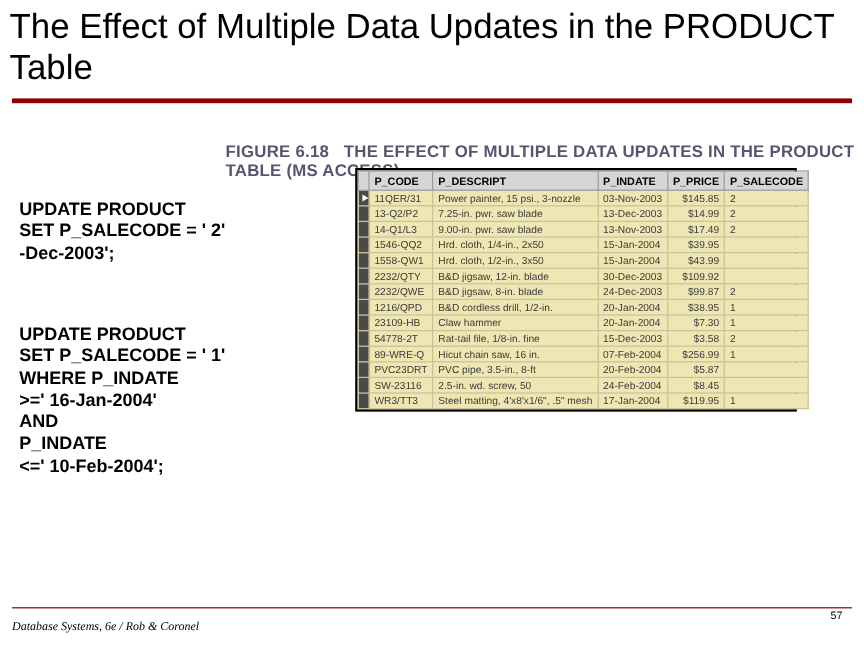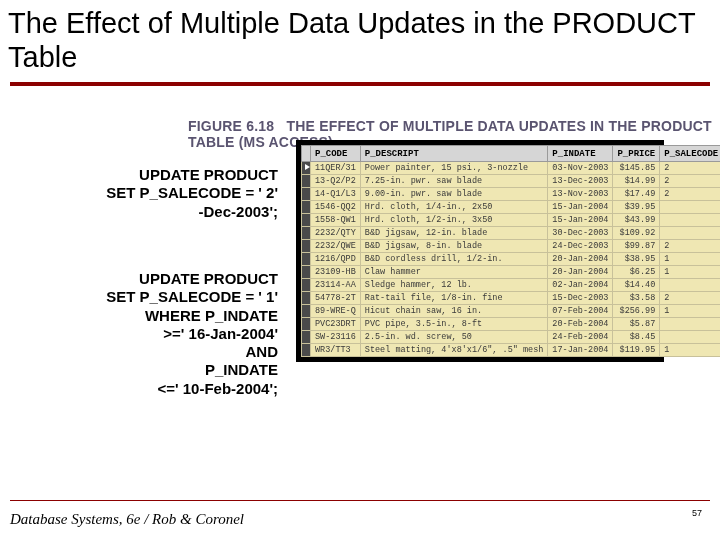--- a/index.html
+++ b/index.html
@@ -3,38 +3,38 @@
 <meta charset="utf-8">
 <style>
   * { margin: 0; padding: 0; box-sizing: border-box; }
   html, body { width: 720px; height: 540px; background: #fff; font-family: Verdana, Arial, sans-serif; }
   .slide { position: relative; width: 720px; height: 540px; padding: 0; }
   .title { font-size: 29px; font-weight: 400; color: #000; padding: 6px 8px 0 8px; line-height: 1.18; font-family: Verdana, Arial, sans-serif; }
   .title-rule { margin: 8px 10px 0 10px; height: 4px; background: #8b0000; }
   .fig-caption { position: absolute; left: 188px; top: 118px; font-size: 14px; font-weight: 700; color: #5a5470; letter-spacing: 0.2px; }
   .fig-label { color: #5a5470; }
   .fig-rest { color: #5a5470; font-weight: 700; }
-  .sql-block { position: absolute; left: 16px; width: 262px; font-family: Verdana, Arial, sans-serif; font-weight: 700; font-size: 15px; line-height: 1.22; color: #000; text-align: right; }
+  .sql-block { position: absolute; left: 16px; width: 262px; font-family: Verdana, Arial, sans-serif; font-weight: 700; font-size: 15px; line-height: 1.22; color: #000; }
   .sql1 { top: 166px; }
   .sql2 { top: 270px; }
-  .table-wrap { position: absolute; left: 296px; top: 140px; width: 368px; border: 5px solid #000000; background: #efe7b3; font-family: Liberation Mono, monospace; }
+  .table-wrap { position: absolute; left: 296px; top: 140px; width: 368px; border: 2px solid #000000; background: #efe7b3; font-family: Liberation Sans, sans-serif; }
   table.product { border-collapse: collapse; width: 100%; }
   table.product th { background: #d6d6d6; color: #000; font-weight: 700; font-size: 9px; border: 1px solid #9a9a9a; padding: 2px 4px; text-align: left; height: 16px; }
   table.product td { background: #efe7b3; color: #3a3a3a; font-size: 8.5px; border: 1px solid #c8c19a; padding: 1px 4px; height: 13px; white-space: nowrap; }
   table.product td.sel { background: #4a4a4a; color: #fff; text-align: center; width: 12px; padding: 0; }
   table.product td.num { text-align: right; }
   .col-code { width: 58px; }
   .col-desc { width: 128px; }
   .col-indate { width: 66px; }
   .col-price { width: 48px; }
   .col-sale { width: 72px; }
   .sel-arrow { display: inline-block; width: 0; height: 0; border-top: 3px solid transparent; border-bottom: 3px solid transparent; border-left: 5px solid #fff; margin-left: 2px; }
   .footer { position: absolute; left: 10px; bottom: 12px; right: 10px; }
   .footer-rule { height: 1px; background: #8b0000; margin-bottom: 10px; }
-  .footer-text { font-style: italic; font-size: 15px; color: #000; font-family: Georgia, 'Times New Roman', serif; }
+  .footer-text { font-style: italic; font-size: 10px; color: #000; font-family: Georgia, 'Times New Roman', serif; }
   .page-num { position: absolute; right: 18px; bottom: 22px; font-size: 9px; color: #000; font-family: Verdana, Arial, sans-serif; }
 </style>
 </head>
 <body>
 
 <div class="slide">
   <div class="title">The Effect of Multiple Data Updates in the PRODUCT Table</div>
   <div class="title-rule"></div>
 
   <div class="fig-caption">
@@ -134,30 +134,22 @@
             <td>B&amp;D cordless drill, 1/2-in.</td>
             <td>20-Jan-2004</td>
             <td class="num">$38.95</td>
             <td>1</td>
           </tr>
           <tr>
             <td class="sel"></td>
             <td>23109-HB</td>
             <td>Claw hammer</td>
             <td>20-Jan-2004</td>
-            <td class="num">$6.25</td>
+            <td class="num">$7.30</td>
             <td>1</td>
-          </tr>
-          <tr>
-            <td class="sel"></td>
-            <td>23114-AA</td>
-            <td>Sledge hammer, 12 lb.</td>
-            <td>02-Jan-2004</td>
-            <td class="num">$14.40</td>
-            <td></td>
           </tr>
           <tr>
             <td class="sel"></td>
             <td>54778-2T</td>
             <td>Rat-tail file, 1/8-in. fine</td>
             <td>15-Dec-2003</td>
             <td class="num">$3.58</td>
             <td>2</td>
           </tr>
           <tr>

